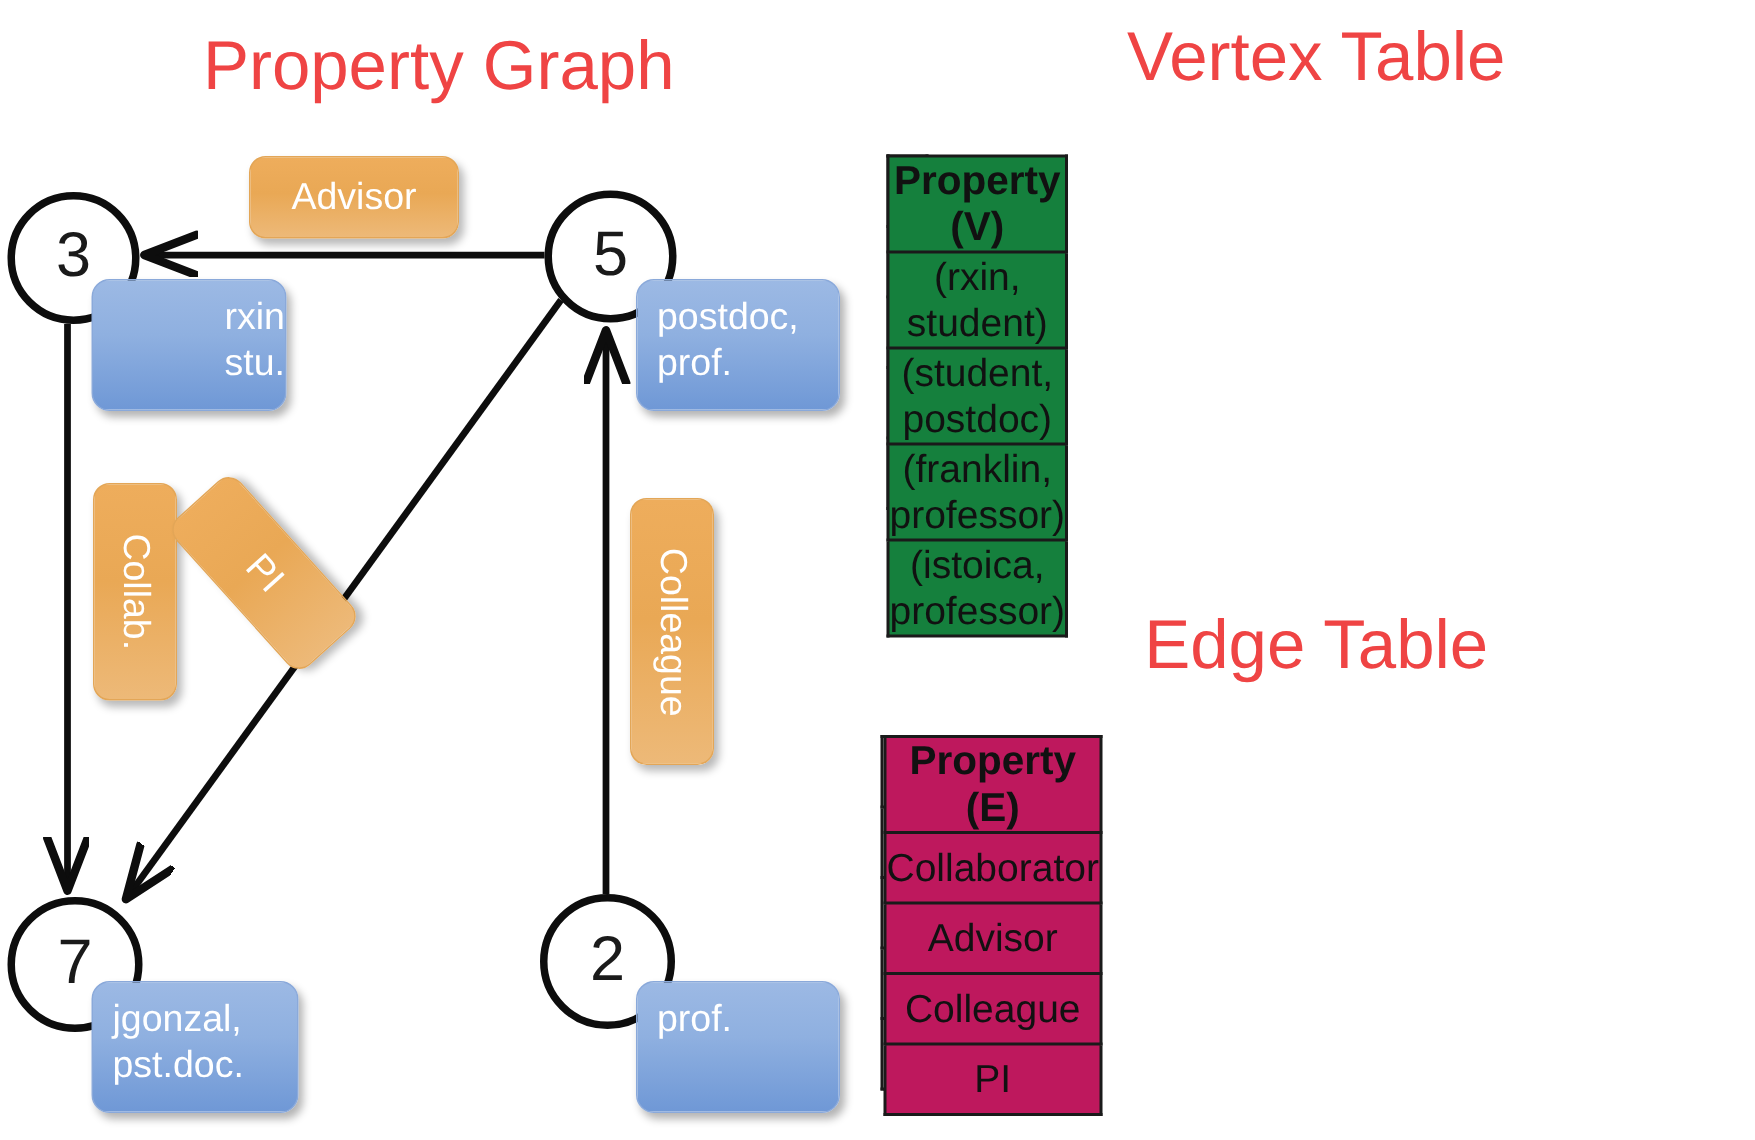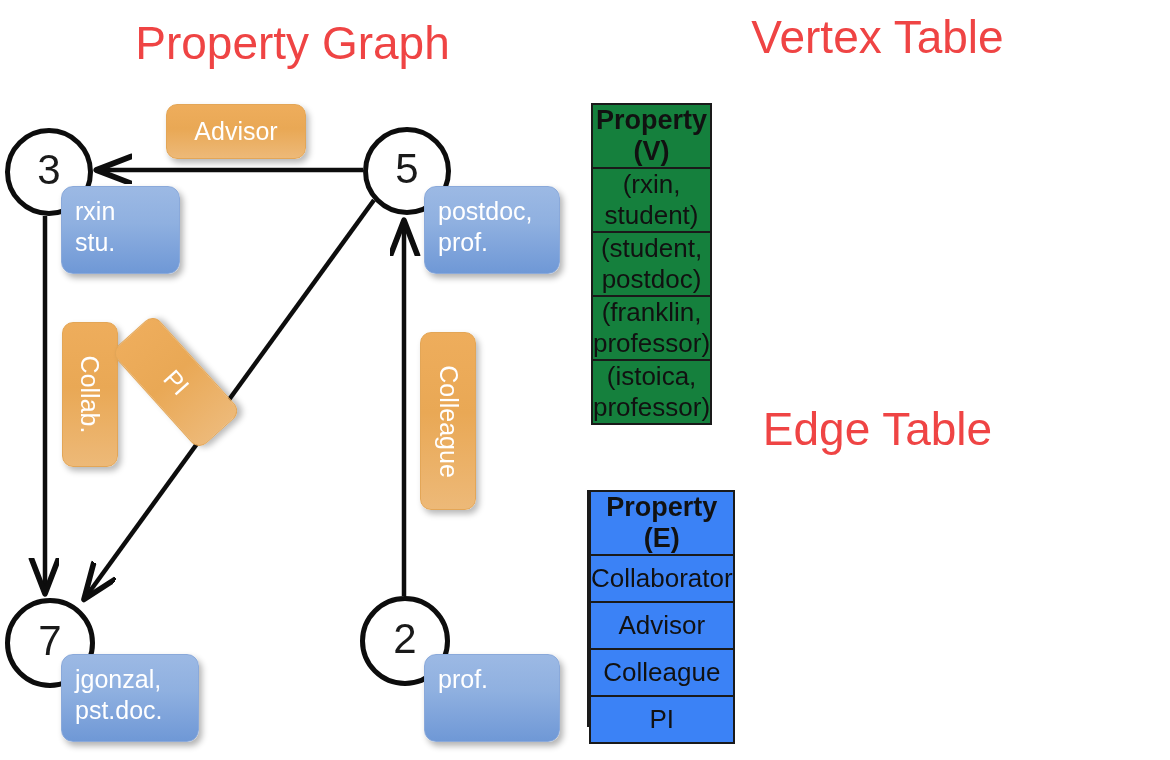--- a/index.html
+++ b/index.html
@@ -61,21 +61,21 @@
   .tbl td,.tbl th{
     border:2px solid #1a1a1a;
     text-align:center;vertical-align:middle;
     font-size:26px;font-weight:400;color:#111;
     padding:0;height:45px;
   }
   .tbl th{font-weight:bold;font-size:27px;}
   .vt-id{width:190px;background:#ffffff;}
   .vt-prop{width:382px;background:#15803d;}
   .et-src,.et-dst{width:155px;background:#ffffff;}
-  .et-prop{width:263px;background:#3b82f6;}
+  .et-prop{width:263px;background:#be185d;}
 
   .tablewrap{position:absolute;display:flex;}
   .tablewrap .gap{width:6px;}
 </style>
 </head>
 <body>
 
 <div class="stage">
 
   <div class="title" id="title-property-graph">Property Graph</div>
@@ -104,21 +104,21 @@
   <div class="node" style="left:363px;top:127px;width:88px;height:88px;">
     <span>5</span>
   </div>
   <div class="node" style="left:5px;top:598px;width:90px;height:90px;">
     <span>7</span>
   </div>
   <div class="node" style="left:360px;top:596px;width:90px;height:90px;">
     <span>2</span>
   </div>
 
-  <div class="vbox" style="left:61px;top:186px;width:119px;height:88px;">
+  <div class="vbox" style="left:61px;top:186px;width:130px;height:88px;text-align:right;">
     <div>rxin</div>
     <div>stu.</div>
   </div>
 
   <div class="vbox" style="left:424px;top:186px;width:136px;height:88px;">
     <div>postdoc,</div>
     <div>prof.</div>
   </div>
 
   <div class="vbox" style="left:61px;top:654px;width:138px;height:88px;">

